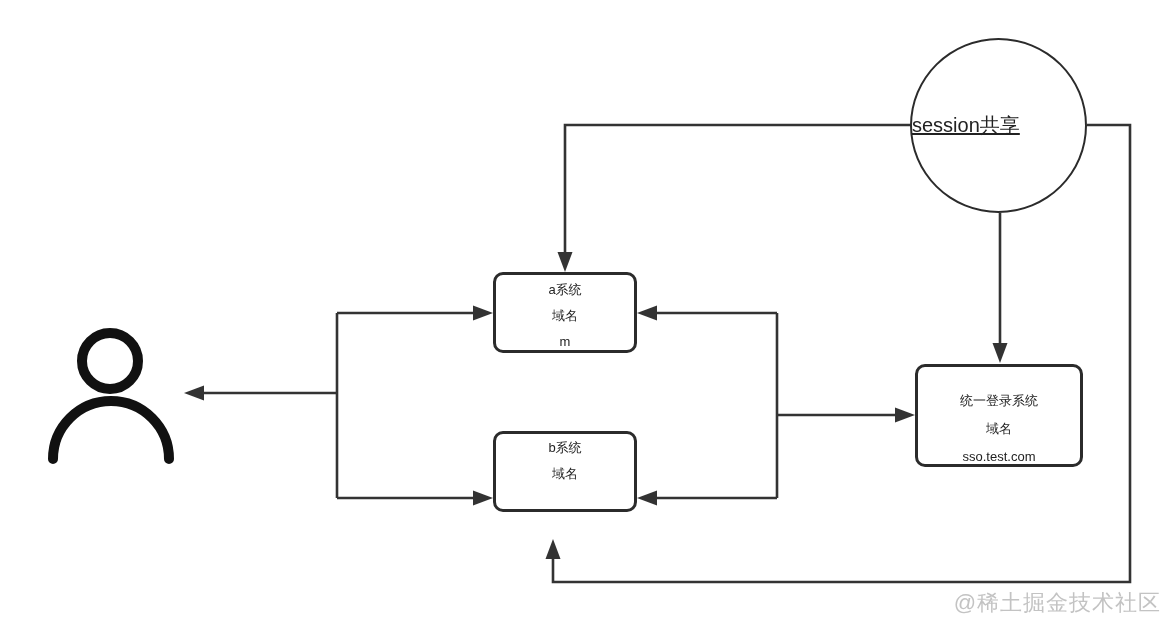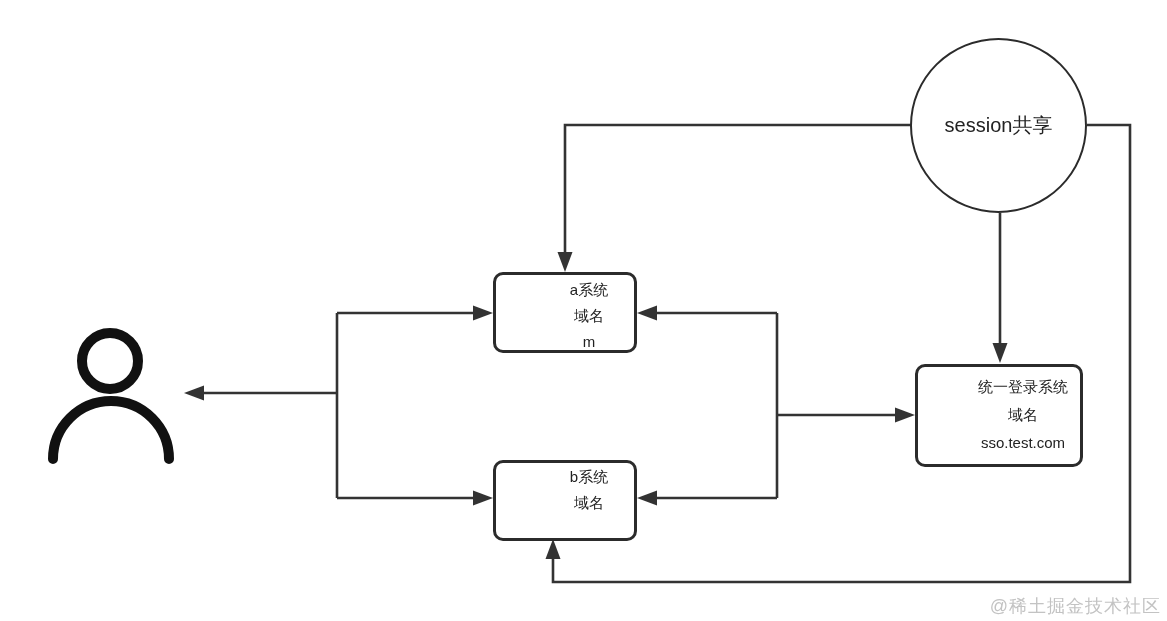--- a/index.html
+++ b/index.html
@@ -31,43 +31,42 @@
   }
   .box {
     border: 3px solid #2b2b2b;
     border-radius: 10px;
   }
   .box .lines {
     position: absolute;
     left: -3px;
     top: 0;
     width: 144px;
-    font-size: 15px;
+    font-size: 13px;
     line-height: 26px;
     white-space: nowrap;
-    padding-left: 24px;
   }
   .box.sso .lines {
     width: 168px;
     line-height: 28px;
-    top: 6px;
+    top: 20px;
   }
   .circle-node {
     border: 2.5px solid #2b2b2b;
     border-radius: 50%;
     display: flex;
     align-items: center;
-    justify-content: center;
     font-size: 20px;
+    text-decoration: underline;
   }
   .watermark {
     position: absolute;
     right: 6px;
     bottom: 3px;
-    font-size: 18px;
+    font-size: 22px;
     color: #c3c3c3;
     letter-spacing: 1px;
   }
   .conn {
     stroke: #333333;
     stroke-width: 2.6;
     fill: none;
   }
   .head {
     fill: #333333;
@@ -127,21 +126,21 @@
   </div>
 
   <div class="node box" style="left:493px; top:272px; width:144px; height:81px;">
     <div class="lines" style="top:2px;">
       <div>a系统</div>
       <div>域名</div>
       <div>m</div>
     </div>
   </div>
 
-  <div class="node box" style="left:493px; top:460px; width:144px; height:81px;">
+  <div class="node box" style="left:493px; top:431px; width:144px; height:81px;">
     <div class="lines" style="top:1px;">
       <div>b系统</div>
       <div>域名</div>
     </div>
   </div>
 
   <div class="node box sso" style="left:915px; top:364px; width:168px; height:103px;">
     <div class="lines">
       <div>统一登录系统</div>
       <div>域名</div>

